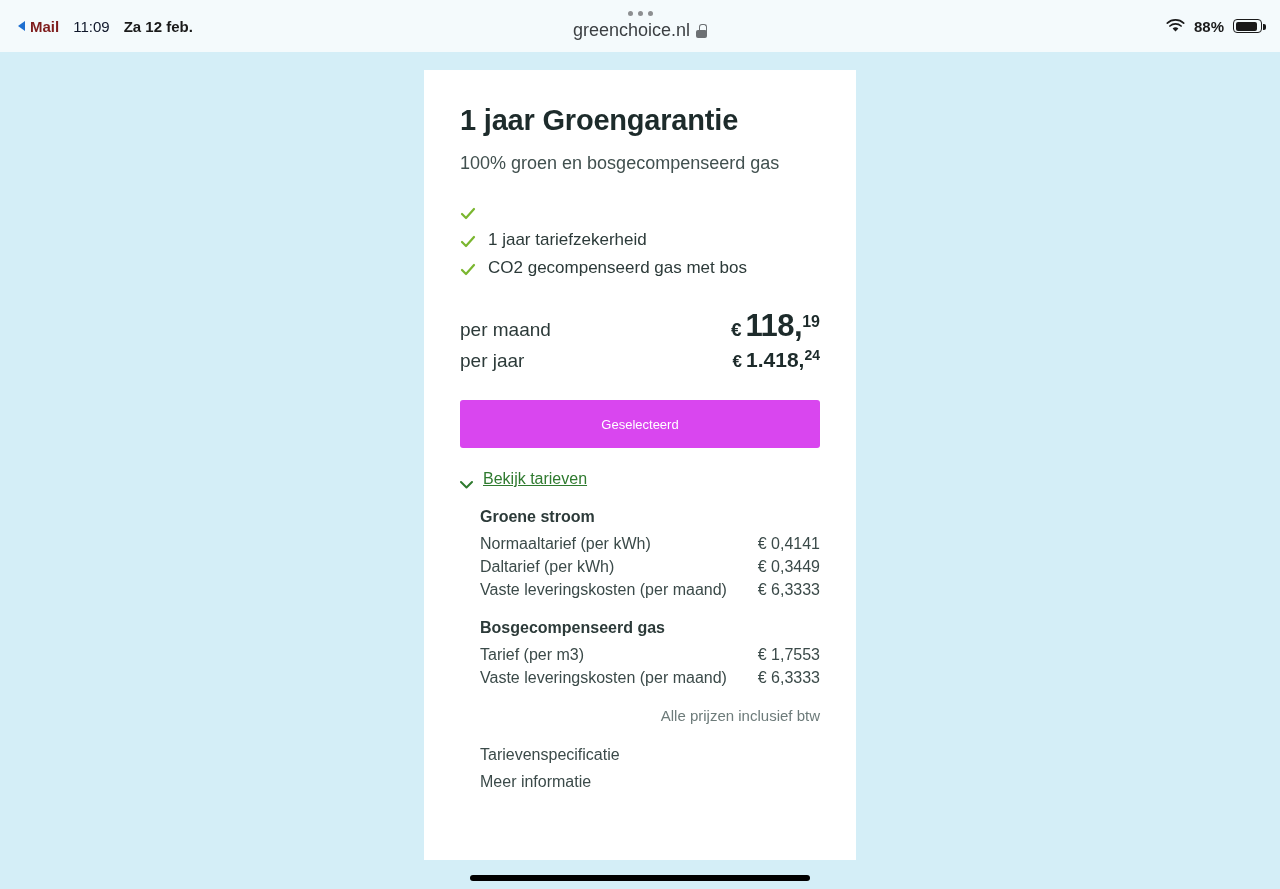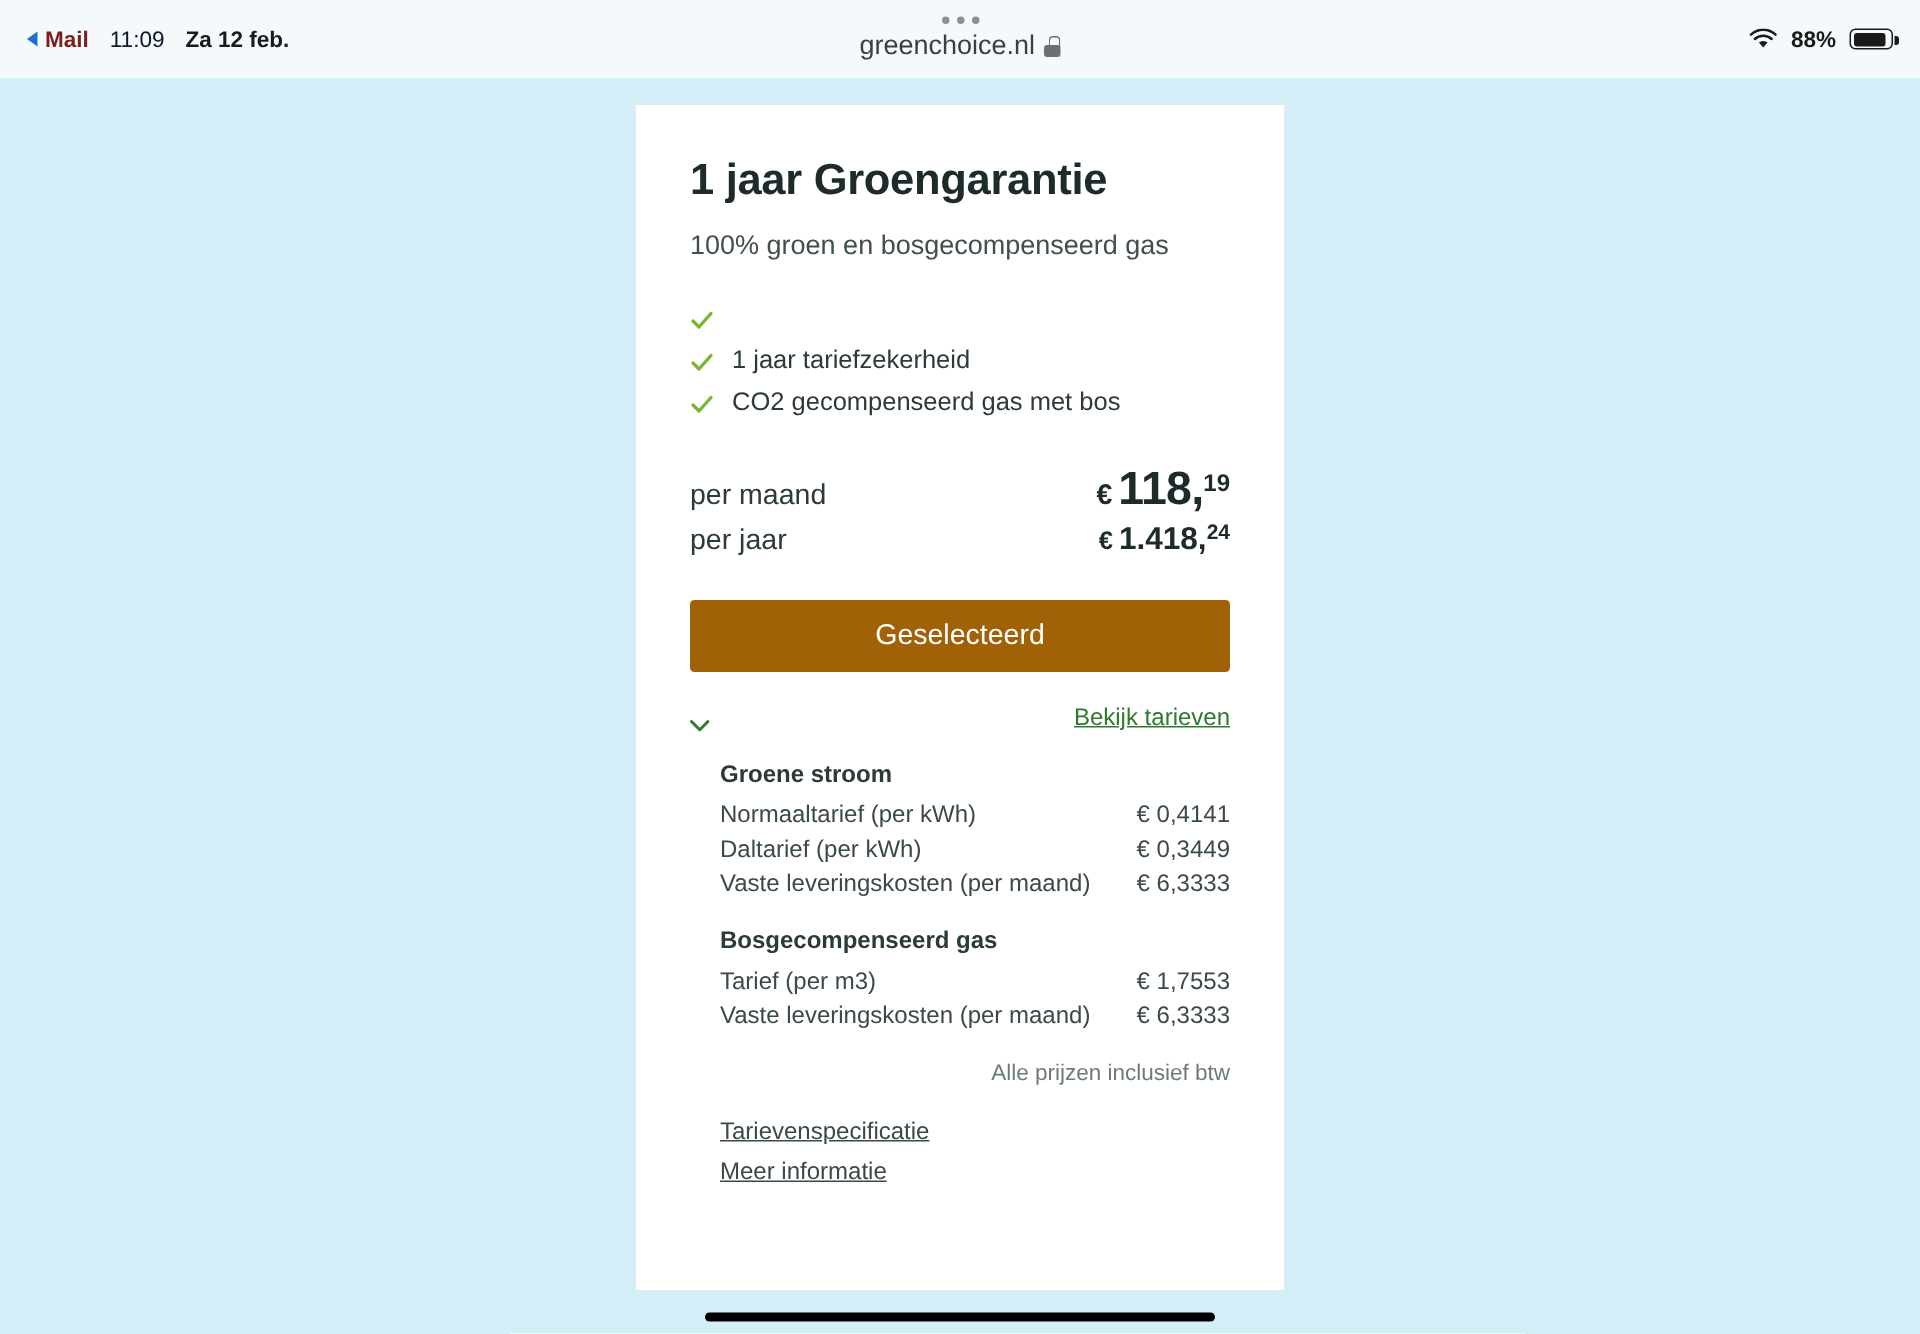--- a/index.html
+++ b/index.html
@@ -132,30 +132,29 @@
   .price-val-year {
     font-size: 21px; color: #1d2b2b; font-weight: bold;
     display: flex; align-items: baseline;
   }
   .price-val-year .euro { font-size: 17px; font-weight: bold; margin-right: 4px; }
   .price-val-year .cents { font-size: 14px; font-weight: bold; position: relative; top: -7px; }
 
   .cta {
     display: block; width: 100%; height: 48px;
     margin-top: 28px;
-    background: #a16207; color: #ffffff;
+    background: #d946ef; color: #ffffff;
     border: none; border-radius: 3px;
     font-family: "Liberation Sans", sans-serif;
-    font-size: 19px; cursor: pointer;
+    font-size: 13px; cursor: pointer;
   }
 
   .toggle-row {
     display: flex; align-items: center; gap: 10px;
     margin-top: 22px;
-    justify-content: space-between;
   }
   .chev { width: 13px; height: 9px; display: inline-block; }
   .toggle-link {
     font-size: 16px; color: #2f7a2f; text-decoration: underline; cursor: pointer;
   }
 
   .rates { margin-top: 20px; padding-left: 20px; }
   .rates h3 {
     font-size: 16px; font-weight: bold; color: #2c3a39; margin-bottom: 6px;
   }
@@ -164,21 +163,21 @@
     font-size: 16px; color: #3b4a49; padding: 2.5px 0;
   }
   .rate-row .val { color: #3b4a49; }
   .rates .gap { height: 18px; }
   .incl {
     text-align: right; font-size: 15px; color: #6d7b7a; margin-top: 18px;
   }
   .links { margin-top: 22px; padding-left: 20px; }
   .links a {
     display: block; font-size: 16px; color: #3b4a49;
-    text-decoration: underline; margin-bottom: 9px; cursor: pointer;
+    margin-bottom: 9px; cursor: pointer;
   }
 
   
   #home-indicator {
     position: absolute; left: 50%; transform: translateX(-50%);
     bottom: 8px; width: 340px; height: 6px;
     background: #000; border-radius: 3px;
   }
 </style>
 </head>

